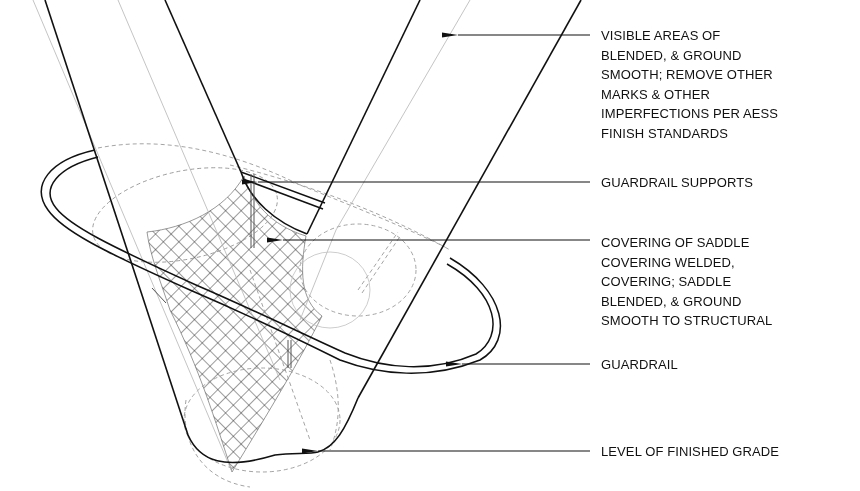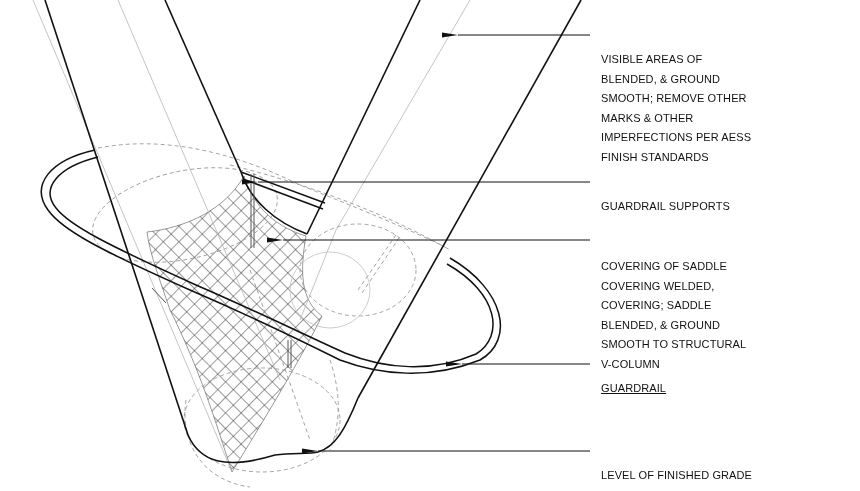--- a/index.html
+++ b/index.html
@@ -1,18 +1,18 @@
 <!DOCTYPE html>
 <html><head>
   <meta charset="utf-8">
   <style>
     html, body { margin: 0; padding: 0; background: #ffffff; }
     body { width: 860px; height: 491px; position: relative; overflow: hidden; font-family: "Liberation Sans", sans-serif; }
     #drawing { position: absolute; left: 0; top: 0; width: 860px; height: 491px; }
-    .note { position: absolute; left: 601px; font-size: 11px; line-height: 19.6px; color: #111111; letter-spacing: 0.1px; white-space: nowrap; margin-top: 24px; }
+    .note { position: absolute; left: 601px; font-size: 13px; line-height: 19.6px; color: #111111; letter-spacing: 0.1px; white-space: nowrap; }
     .note div { margin: 0; }
   </style>
 </head>
 <body>
 
 <svg id="drawing" viewBox="0 0 860 491" xmlns="http://www.w3.org/2000/svg">
   <defs>
     <pattern id="crosshatch" patternUnits="userSpaceOnUse" width="11" height="11" patternTransform="rotate(45)">
       <line x1="0" y1="0" x2="0" y2="11" stroke="#222" stroke-width="0.9"></line>
       <line x1="0" y1="0" x2="11" y2="0" stroke="#222" stroke-width="0.9"></line>
@@ -99,22 +99,21 @@
 <div class="note" style="top:173px;text-align:center;">
   <div>GUARDRAIL SUPPORTS</div>
 </div>
 
 <div class="note" style="top:233px;">
   <div>COVERING OF SADDLE</div>
   <div>COVERING WELDED,</div>
   <div>COVERING; SADDLE</div>
   <div>BLENDED, &amp; GROUND</div>
   <div>SMOOTH TO STRUCTURAL</div>
-  <div>V-COLUMN</div>
 </div>
 
-<div class="note" style="top:355px;text-decoration:underline;">
+<div class="note" style="top:355px;">
   <div>GUARDRAIL</div>
 </div>
 
 <div class="note" style="top:442px;text-align:right;">
   <div>LEVEL OF FINISHED GRADE</div>
 </div>
 
 </body></html>

